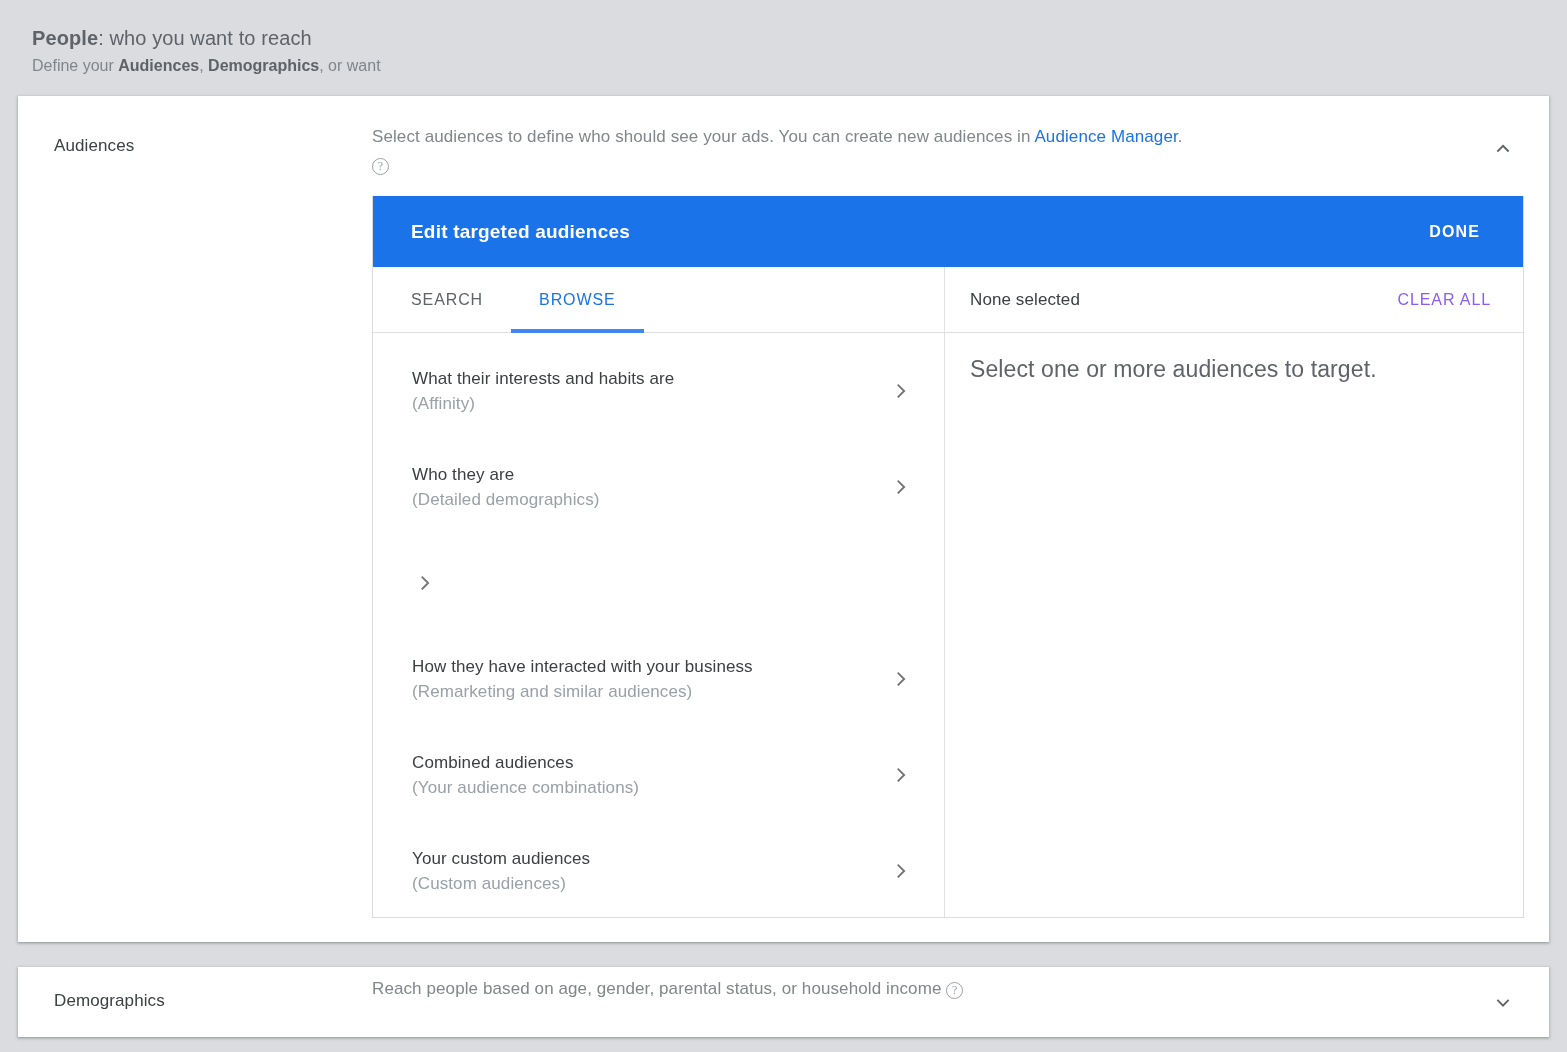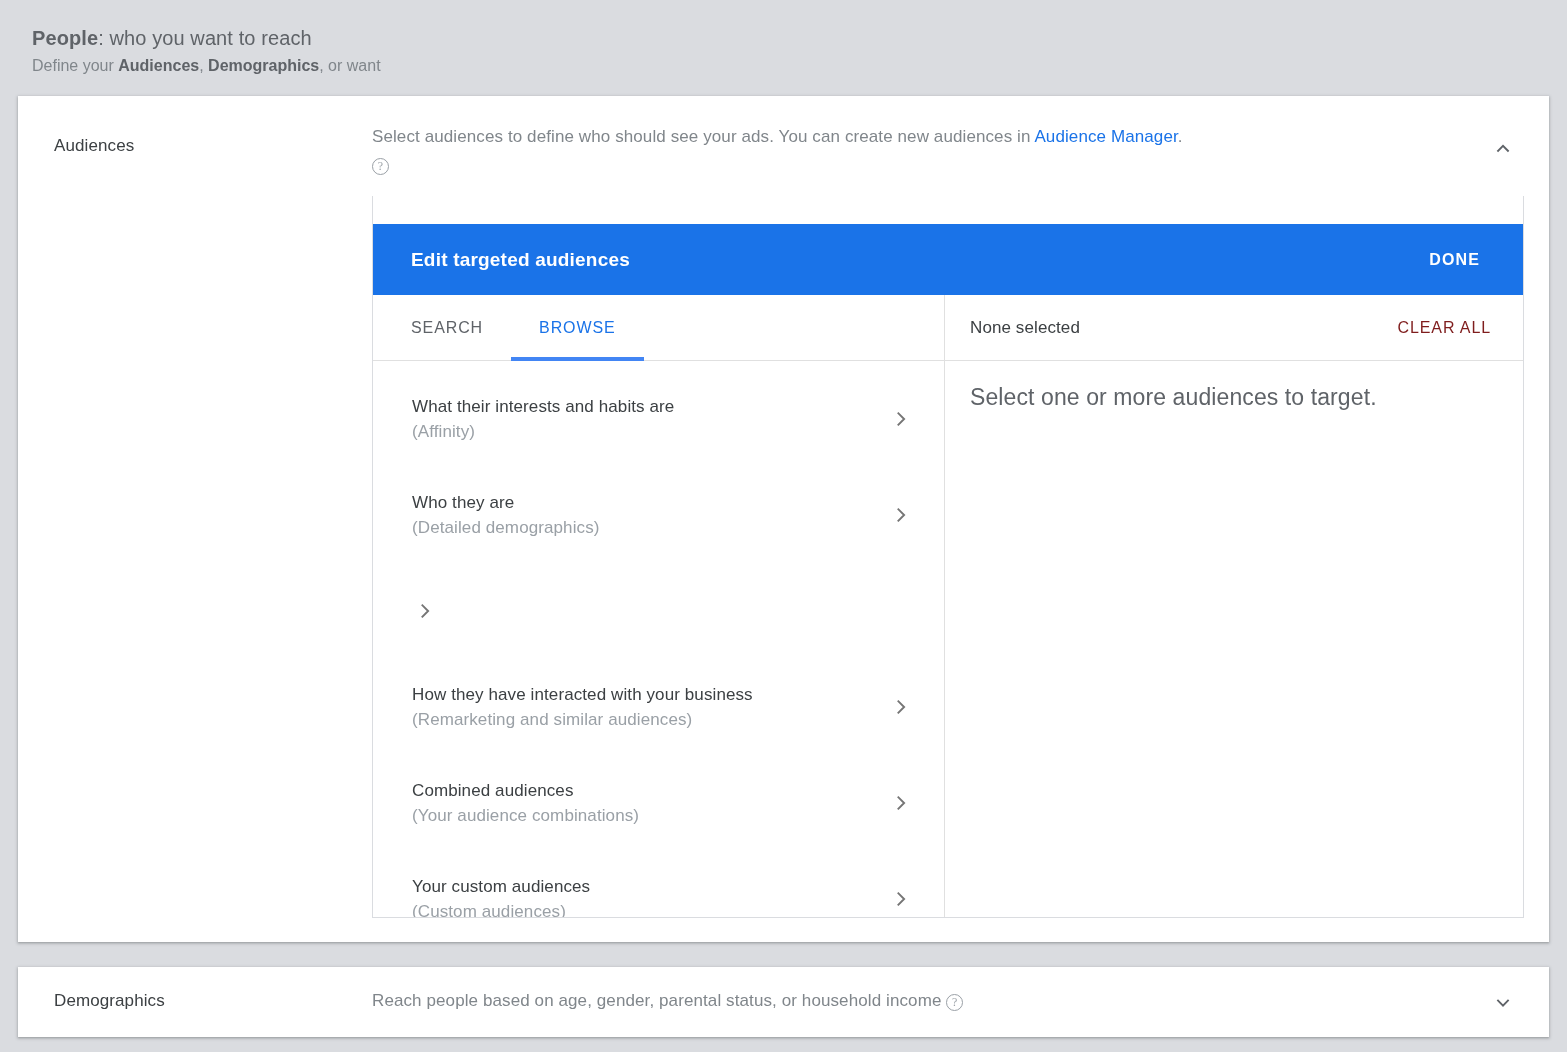--- a/index.html
+++ b/index.html
@@ -107,21 +107,20 @@
     flex-direction: column;
   }
   .dialog-bar {
     height: 71px;
     background: #1a73e8;
     display: flex;
     align-items: center;
     justify-content: space-between;
     padding: 0 33px 0 38px;
     flex: 0 0 auto;
-    margin-top: 28px;
   }
   .dialog-title {
     color: #ffffff;
     font-size: 19px;
     font-weight: 700;
     letter-spacing: 0.2px;
   }
   .dialog-done {
     color: #ffffff;
     font-size: 16px;
@@ -188,21 +187,21 @@
     padding: 0 28px 0 25px;
     flex: 0 0 auto;
   }
   .selected-label {
     font-size: 17px;
     color: #3c4043;
     letter-spacing: 0.1px;
   }
   .clear-all {
     font-size: 16px;
-    color: #7f1d1d;
+    color: #8b5cf6;
     font-weight: 500;
     letter-spacing: 0.9px;
     cursor: pointer;
     padding: 6px 4px;
   }
   .empty-hint {
     padding: 23px 25px 0 25px;
     font-size: 23px;
     color: #5f6368;
     letter-spacing: 0.1px;
@@ -244,21 +243,21 @@
   
   .demo-label {
     position: absolute;
     left: 36px; top: 24px;
     font-size: 17px;
     color: #3c4043;
     letter-spacing: 0.1px;
   }
   .demo-desc {
     position: absolute;
-    left: 354px; top: 24px;
+    left: 354px; top: 12px;
     font-size: 17px;
     color: #80868b;
     letter-spacing: 0.1px;
   }
   .chevron-btn.demo { top: 16px; }
 </style>
 </head>
 <body>
 
 <div class="page-header">

